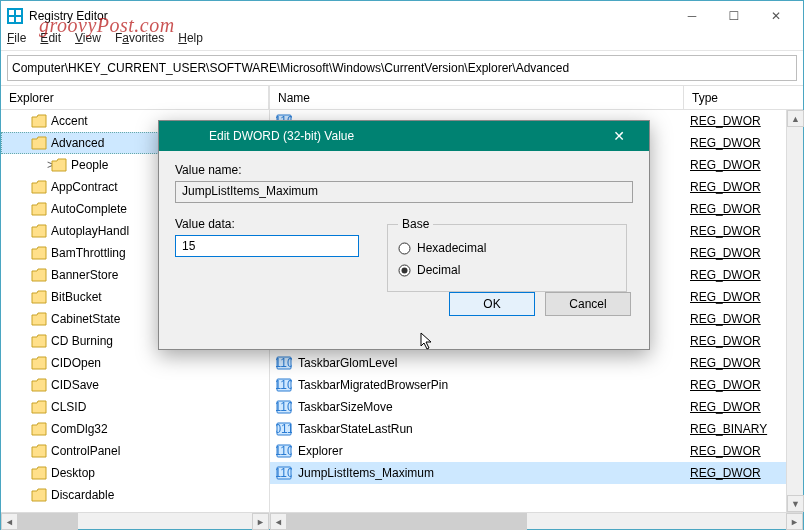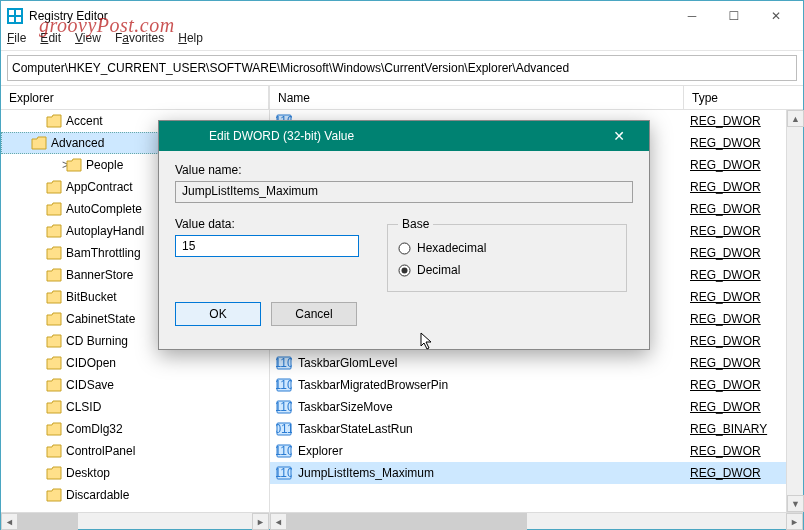--- a/index.html
+++ b/index.html
@@ -16,21 +16,21 @@
 .menubar span u { text-decoration: underline; }
 .addrbar { height: 26px; margin: 4px 6px; border: 1px solid #bdbdbd; background: #fff; display: flex; align-items: center; padding: 0 4px; }
 .addrbar .path { flex: 1; white-space: nowrap; overflow: hidden; }
 .content { flex: 1; display: flex; border-top: 1px solid #e0e0e0; min-height: 0; }
 
 
 .tree { width: 274px; border-right: 1px solid #e0e0e0; display: flex; flex-direction: column; min-height: 0; }
 .tree-head, .list-head { height: 24px; display: flex; align-items: center; border-bottom: 1px solid #e0e0e0; background: #fff; }
 .tree-head .col, .list-head .col { padding: 0 8px; height: 100%; display: flex; align-items: center; border-right: 1px solid #e0e0e0; cursor: default; }
 .tree-body { flex: 1; overflow: hidden; }
-.tree-item { height: 22px; display: flex; align-items: center; padding-left: 31px; gap: 4px; white-space: nowrap; }
+.tree-item { height: 22px; display: flex; align-items: center; padding-left: 16px; gap: 4px; white-space: nowrap; }
 .tree-item.sel { background: #cde8ff; border: 1px dotted #6aa; padding-left: 15px; }
 .tree-item .exp { width: 10px; color: #666; }
 .folder-icon { width: 16px; height: 14px; }
 .hbar { height: 17px; background: #f0f0f0; border-top: 1px solid #dcdcdc; position: relative; }
 .hbar .btn { position: absolute; top: 0; width: 17px; height: 17px; background: #f0f0f0; border: 1px solid #cfcfcf; display:flex;align-items:center;justify-content:center;color:#666;font-size:9px;}
 .hbar .btn.l { left: 0; } .hbar .btn.r { right: 0; }
 .hbar .thumb { position:absolute; top:0; height:17px; background:#cfcfcf; }
 
 
 .list { flex: 1; display: flex; flex-direction: column; min-height: 0; }
@@ -56,21 +56,21 @@
 .dialog .dtitle .x { width: 40px; text-align: center; font-size: 14px; cursor:default;}
 .dialog .dbody { padding: 12px 16px; }
 .dialog label { display: block; margin-bottom: 4px; }
 .dialog .ro { width: 100%; height: 22px; border: 1px solid #a0a0a0; background: #f0f0f0; padding: 2px 6px; }
 .dialog .row2 { display: flex; gap: 26px; margin-top: 14px; }
 .dialog .row2 .c1 { width: 184px; }
 .dialog .vdata { width: 184px; height: 22px; border: 1px solid #0078d7; background:#fff; padding:2px 6px;}
 .dialog fieldset { border: 1px solid #c8c8c8; padding: 6px 10px 10px; width: 240px;}
 .dialog fieldset legend { padding: 0 4px; }
 .dialog .radio { display:flex; align-items:center; gap:6px; height:22px;}
-.dialog .btns { display:flex; gap:10px; justify-content:flex-start; margin-top:10px; padding-right:2px;}
+.dialog .btns { display:flex; gap:10px; justify-content:flex-end; margin-top:0; padding-right:2px;}
 .dialog .btns button { width: 86px; height: 24px; background: #e1e1e1; border:1px solid #adadad;}
 .dialog .btns .ok { background:#e5f1fb; border:1px solid #0078d7;}
 .cursor { position:absolute; left:420px; top:332px; width:14px; height:20px; pointer-events:none;}
 
 .watermark { position:absolute; left:39px; top:14px; font-family: Georgia,serif; font-size:20px; color:#b91c1c; opacity:.75; pointer-events:none; font-style:italic; letter-spacing:.5px;}
 </style>
 </head>
 <body>
 
 <div class="win">

